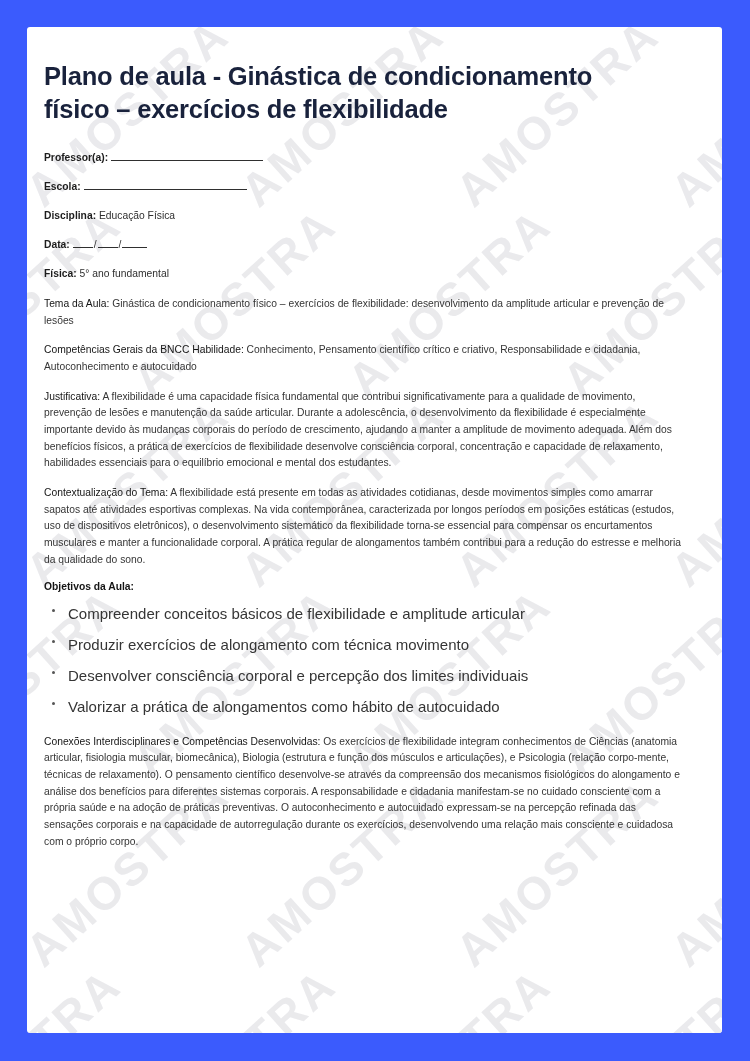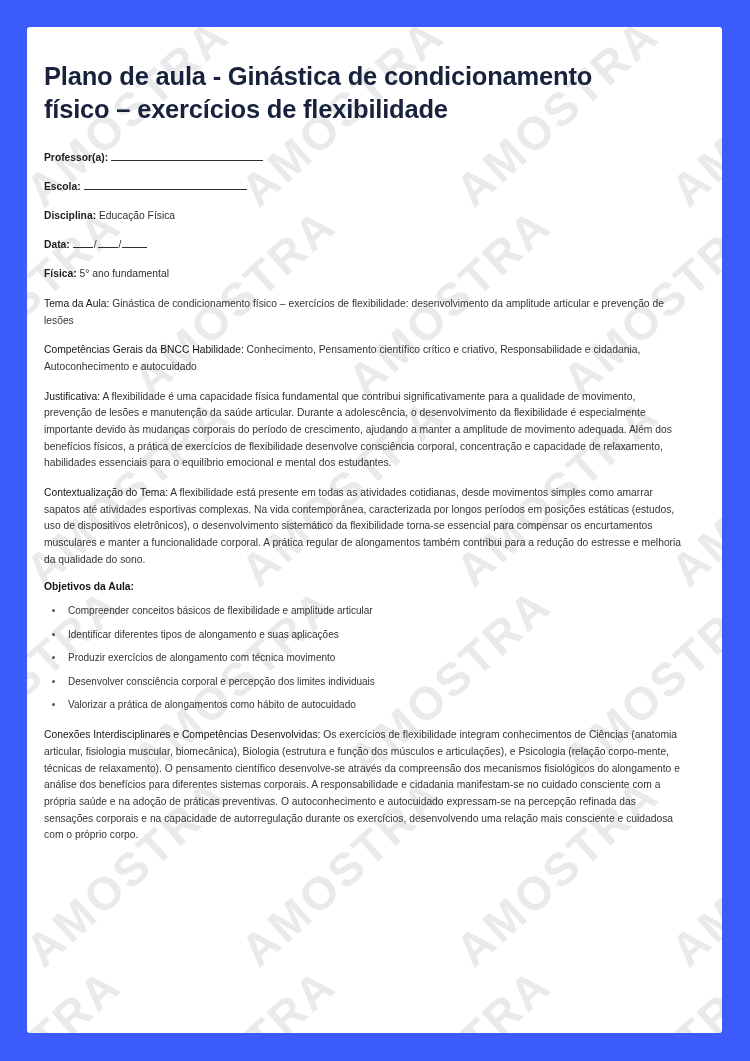--- a/index.html
+++ b/index.html
@@ -123,21 +123,21 @@
     margin: 0 0 11px 0;
   }
 
   ul#objetivos-list {
     list-style: none;
     margin: 0 0 15px 0;
     padding: 0;
   }
   ul#objetivos-list li {
     position: relative;
-    font-size: 10px;
+    font-size: 15px;
     color: #353535;
     line-height: 1.5;
     padding-left: 24px;
     margin-bottom: 8.5px;
   }
   ul#objetivos-list li::before {
     content: "";
     position: absolute;
     left: 8px;
     top: 6px;
@@ -229,21 +229,20 @@
 
       <p class="block">
         <span class="lbl">Contextualização do Tema:</span><span> A flexibilidade está presente em todas as atividades cotidianas, desde movimentos simples como amarrar sapatos até atividades esportivas complexas. Na vida contemporânea, caracterizada por longos períodos em posições estáticas (estudos, uso de dispositivos eletrônicos), o desenvolvimento sistemático da flexibilidade torna-se essencial para compensar os encurtamentos musculares e manter a funcionalidade corporal. A prática regular de alongamentos também contribui para a redução do estresse e melhoria da qualidade do sono.</span>
       </p>
 
 
       <div id="objetivos-heading">Objetivos da Aula:</div>
 
       <ul id="objetivos-list">
           <li>Compreender conceitos básicos de flexibilidade e amplitude articular</li>
-          <li>Identificar diferentes tipos de alongamento e suas aplicações</li>
           <li>Produzir exercícios de alongamento com técnica movimento</li>
           <li>Desenvolver consciência corporal e percepção dos limites individuais</li>
           <li>Valorizar a prática de alongamentos como hábito de autocuidado</li>
         </ul>
 
       <p class="block">
         <span class="lbl">Conexões Interdisciplinares e Competências Desenvolvidas:</span><span> Os exercícios de flexibilidade integram conhecimentos de Ciências (anatomia articular, fisiologia muscular, biomecânica), Biologia (estrutura e função dos músculos e articulações), e Psicologia (relação corpo-mente, técnicas de relaxamento). O pensamento científico desenvolve-se através da compreensão dos mecanismos fisiológicos do alongamento e análise dos benefícios para diferentes sistemas corporais. A responsabilidade e cidadania manifestam-se no cuidado consciente com a própria saúde e na adoção de práticas preventivas. O autoconhecimento e autocuidado expressam-se na percepção refinada das sensações corporais e na capacidade de autorregulação durante os exercícios, desenvolvendo uma relação mais consciente e cuidadosa com o próprio corpo.</span>
       </p>
 
     </div>

